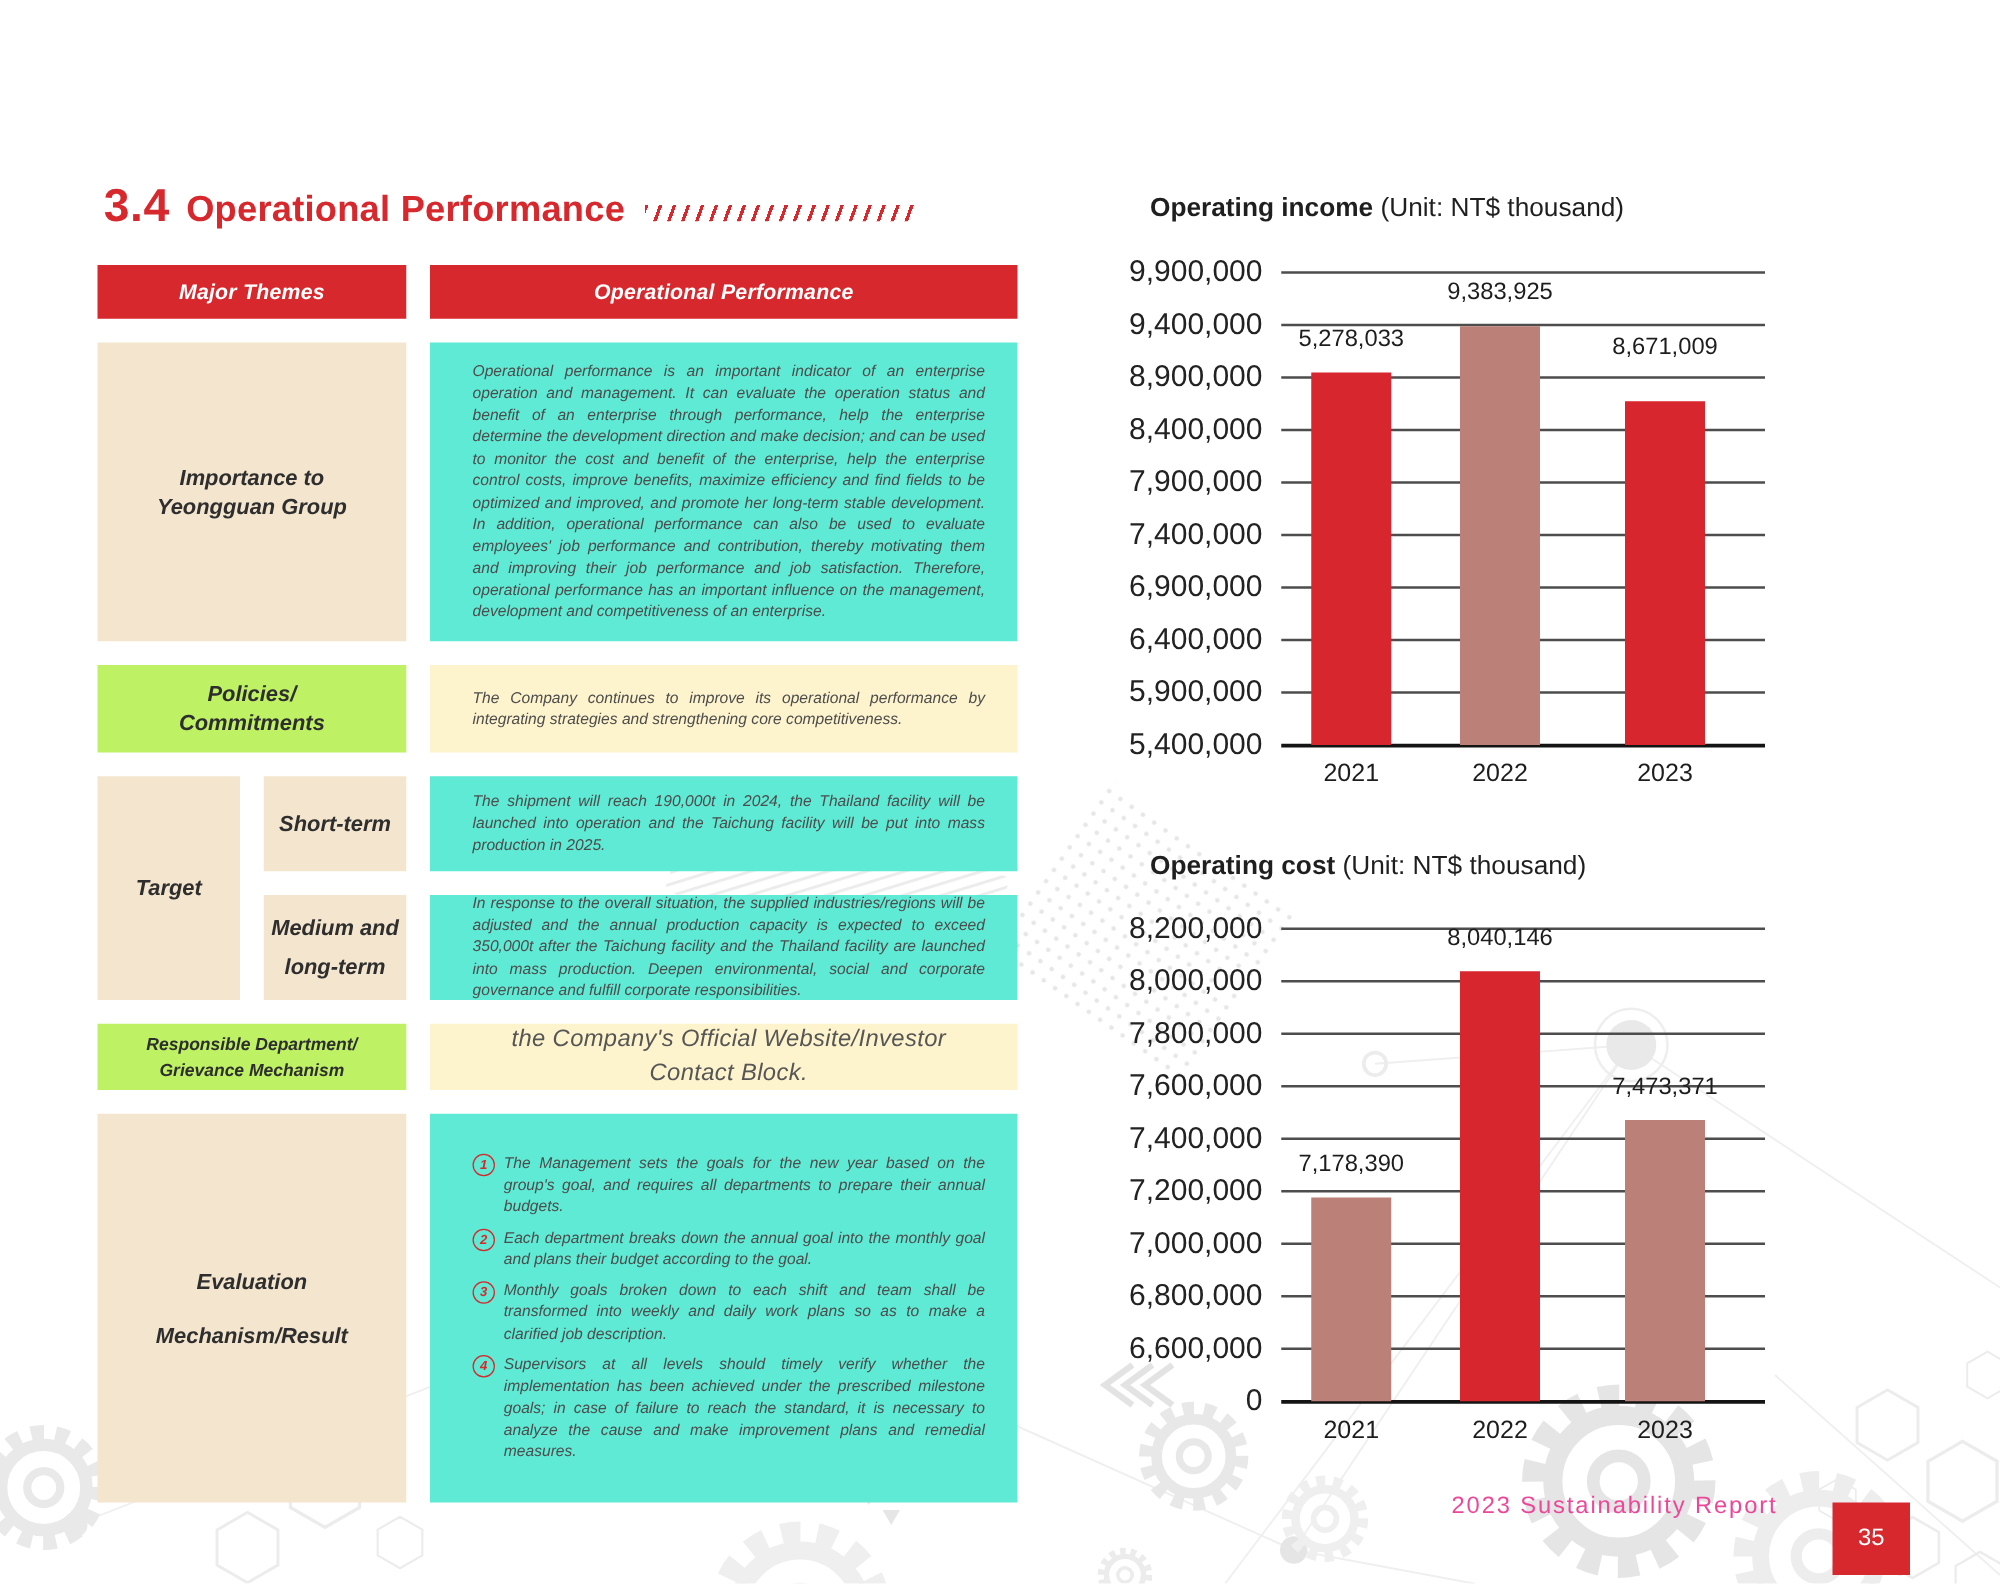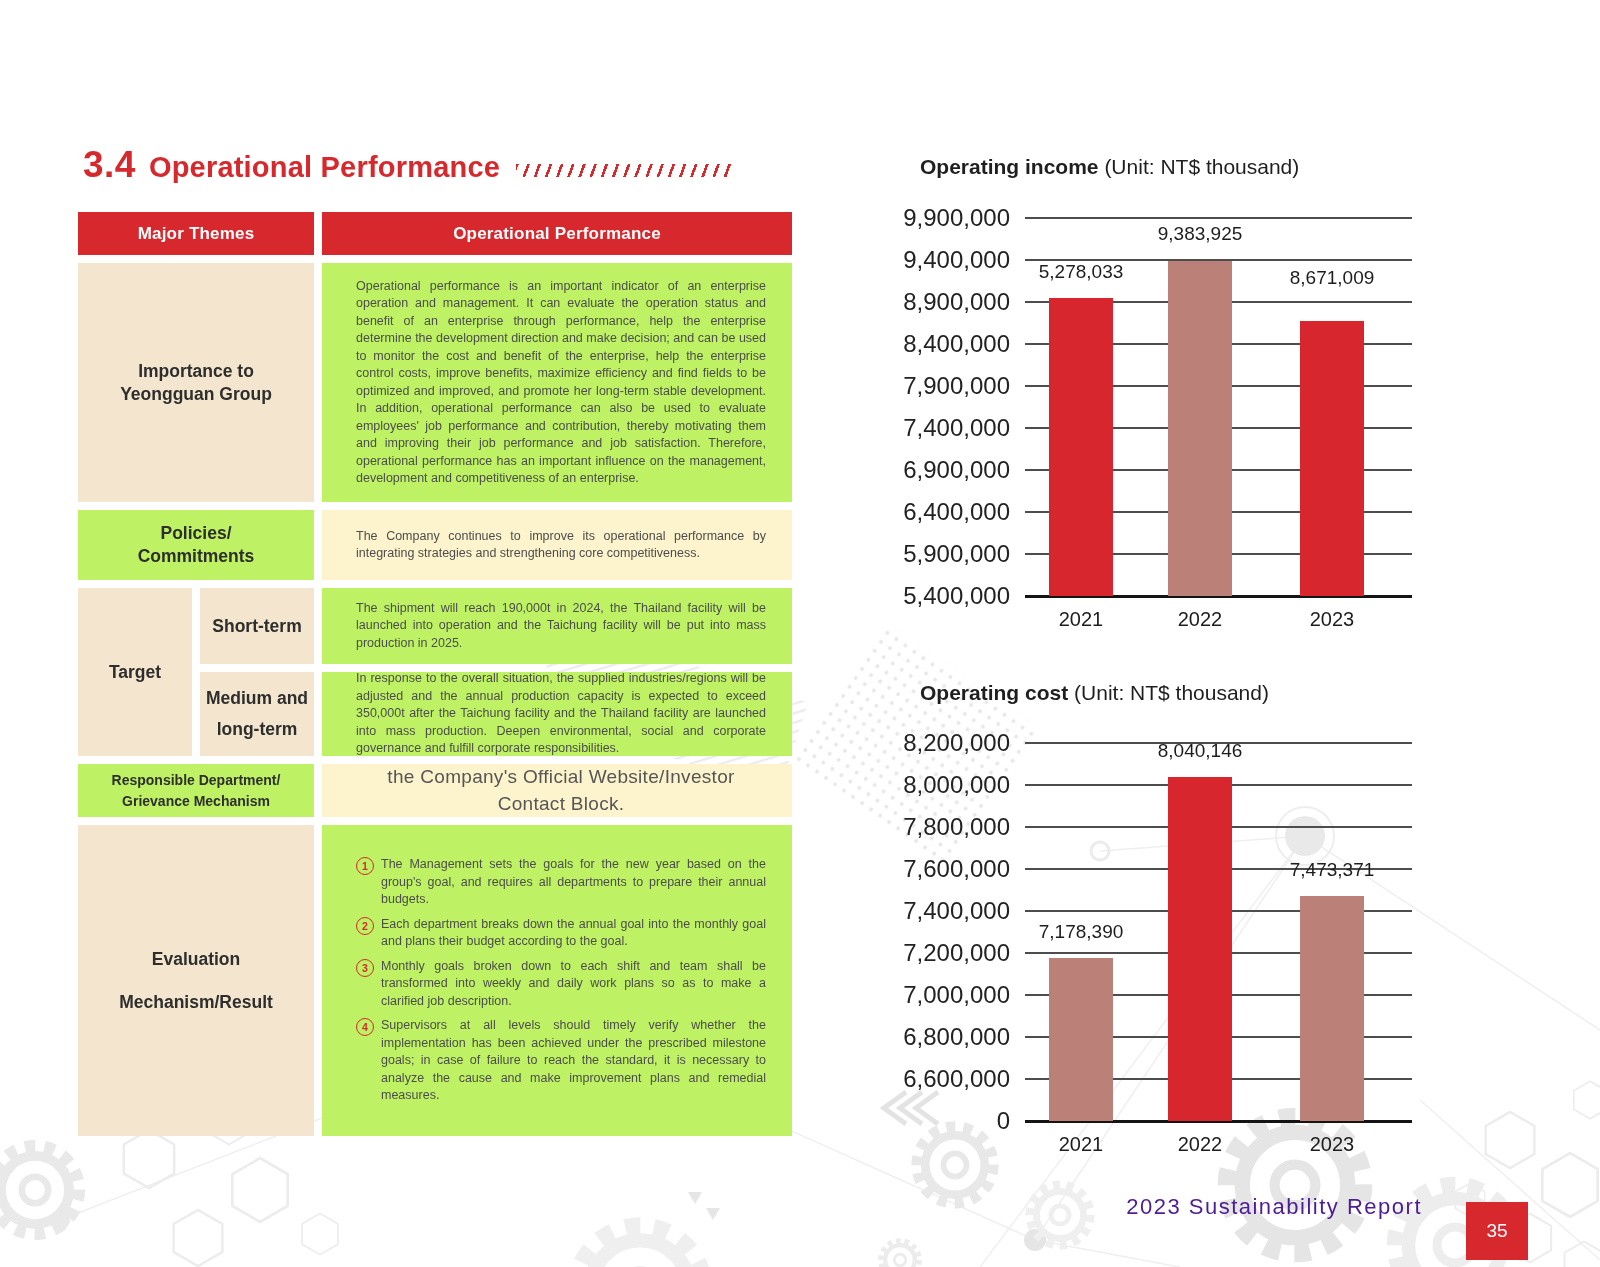--- a/index.html
+++ b/index.html
@@ -13,29 +13,29 @@
   
   .section-header{position:absolute;left:83px;top:144px;display:flex;align-items:baseline;}
   .sec-num{color:var(--red);font-size:37px;font-weight:bold;letter-spacing:0.5px;}
   .sec-title{color:var(--red);font-size:29px;font-weight:bold;margin-left:13px;letter-spacing:0.2px;}
   .hatch{width:218px;height:13px;margin-left:16px;align-self:center;margin-top:10px;
          background:repeating-linear-gradient(110deg,var(--red) 0 2.6px,transparent 2.6px 10.5px);}
 
   
   .mtable{position:absolute;left:78px;top:212px;width:656px;display:grid;
           grid-template-columns:114px 114px 470px;
-          grid-template-rows:43px 239px 70px 76px 84px 53px 311px;gap:8px;}
+          grid-template-rows:43px 239px 70px 76px 84px 53px 311px;gap:19px;font-style:italic;}
   .cell{display:flex;flex-direction:column;justify-content:center;align-items:center;overflow:hidden;}
   .th{background:var(--red);color:#fff;font-weight:bold;font-size:17px;letter-spacing:0.2px;}
   .span2{grid-column:1/3;}
   .col3{grid-column:3/4;}
   .lab{font-weight:bold;color:var(--ink);font-size:17.5px;text-align:center;line-height:1.3;}
   .lab-beige{background:#f4e6ce;}
   .lab-yellow{background:#bef264;}
-  .body-beige{background:#bef264;}
+  .body-beige{background:#5eead4;}
   .body-yellow{background:#fdf3cc;}
   .bodycell{align-items:stretch;padding:8px 26px 8px 34px;font-size:12.5px;color:var(--body-ink);
             text-align:justify;line-height:1.4;}
   .target-cell{grid-row:4/6;grid-column:1/2;}
   .sub-lab{grid-column:2/3;}
   .mediumlab{line-height:1.75;}
   .resp-lab{font-size:14px;line-height:1.45;}
   .resp-body{font-size:19px;color:#565656;letter-spacing:0.3px;text-align:center;align-items:center;}
   .eval-lab-line{display:block;}
   .eval-gap{height:20px;}
@@ -53,21 +53,21 @@
   .chart-title b{font-weight:bold;margin-top:12px;}
   .plot{position:absolute;left:125px;width:387px;height:378px;}
   .ytick{position:absolute;left:0;width:110px;text-align:right;font-size:24px;color:#222;line-height:24px;}
   .gridline{position:absolute;left:0;width:100%;height:2px;background:#4d4d4d;}
   .gridline.baseline{height:2.5px;background:#141414;}
   .bar{position:absolute;}
   .val-label{position:absolute;width:180px;text-align:center;font-size:19px;color:#1d1d1d;line-height:24px;}
   .xtick{position:absolute;width:120px;text-align:center;font-size:20px;color:#1d1d1d;}
 
   
-  .footer-title{position:absolute;top:1194px;right:178px;font-size:22px;color:#4c1d95;letter-spacing:1.5px;}
+  .footer-title{position:absolute;top:1194px;right:178px;font-size:19px;color:#ec4899;letter-spacing:1.5px;}
   .page-badge{position:absolute;left:1466px;top:1202px;width:62px;height:58px;background:var(--red);
               color:#fff;display:flex;align-items:center;justify-content:center;font-size:19px;}
 </style>
 </head>
 <body>
 
 <div class="page">
 
   <svg class="bg-decor" viewBox="0 0 1600 667" fill="none">
     <defs>

